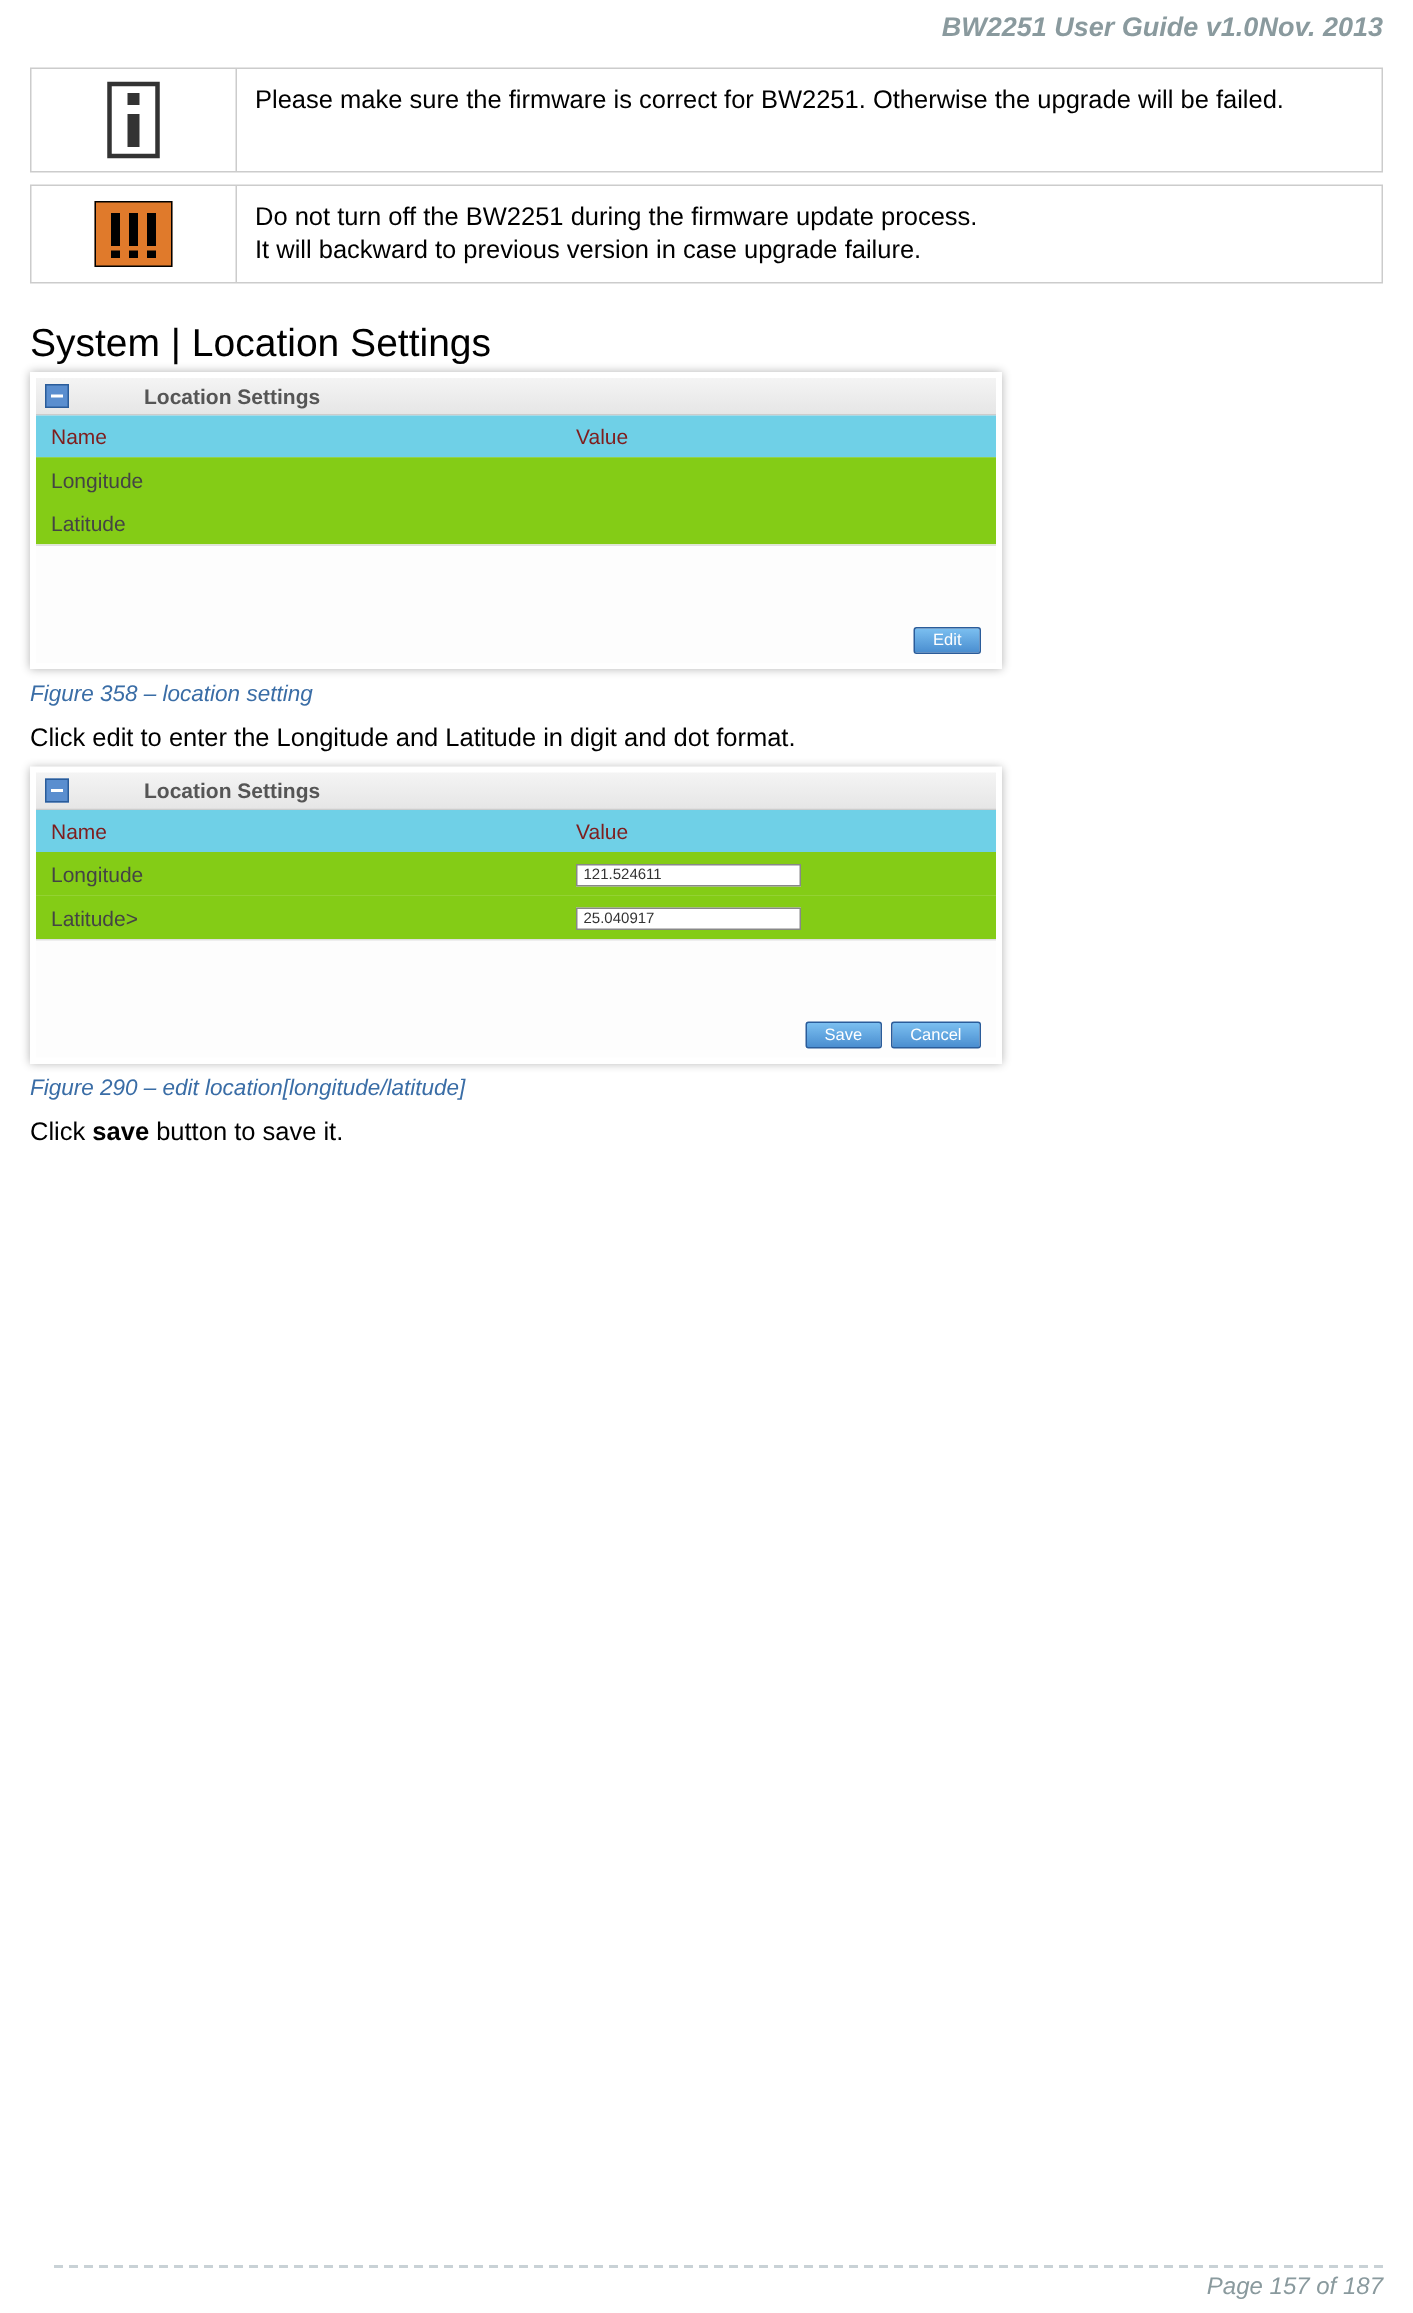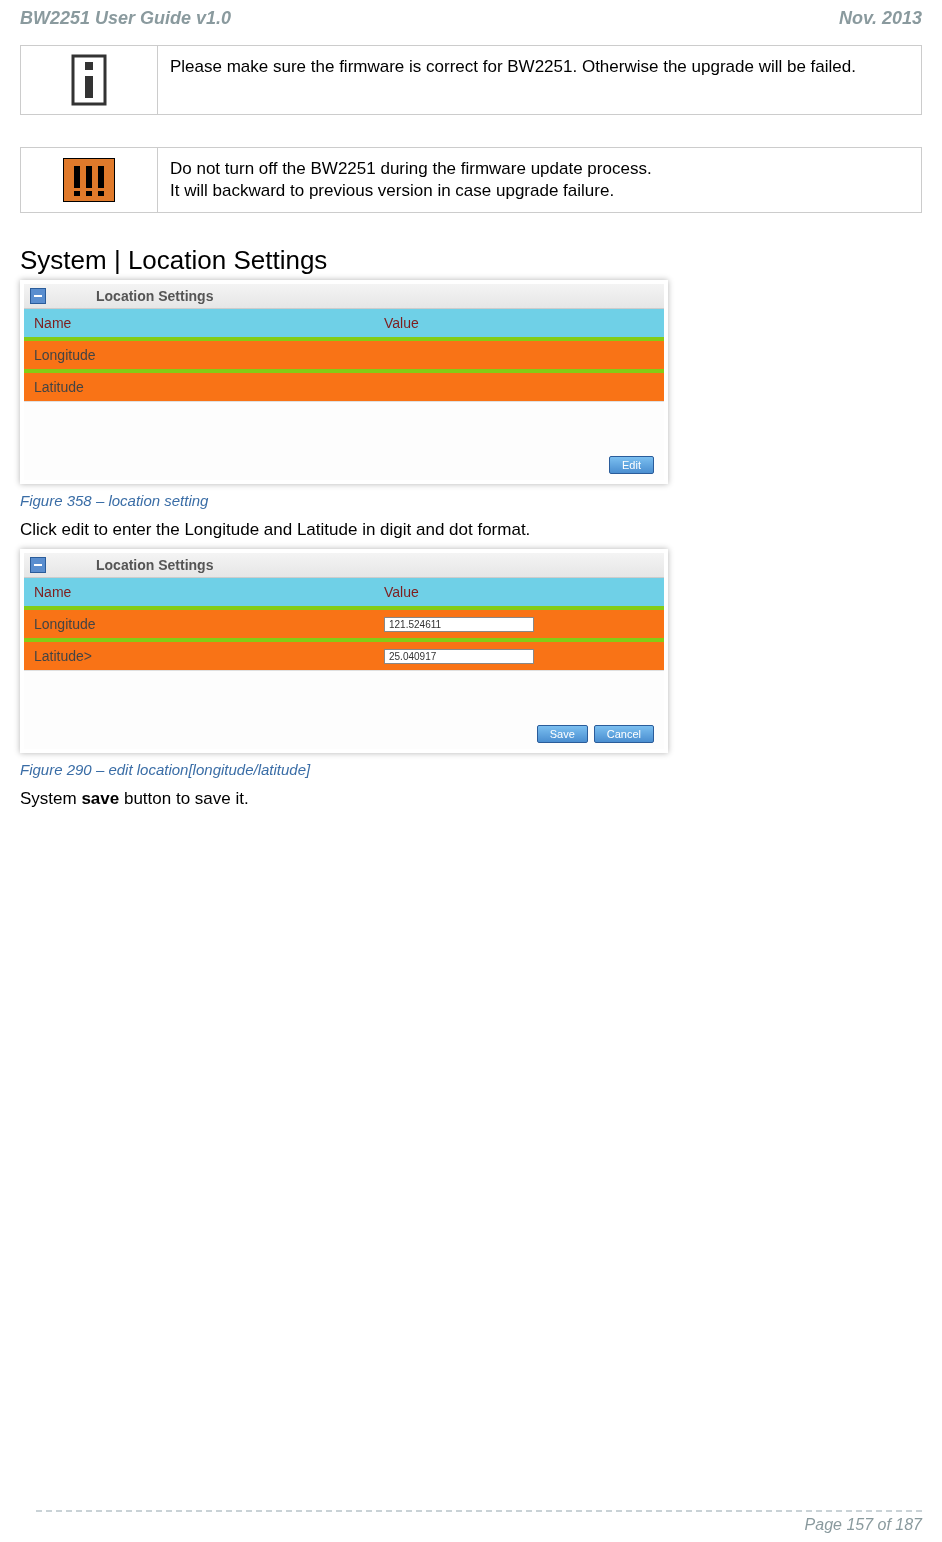--- a/index.html
+++ b/index.html
@@ -7,34 +7,34 @@
     font-family: Arial, Helvetica, sans-serif;
     font-size: 16px;
     color: #000;
     width: 942px;
     height: 1542px;
     box-sizing: border-box;
     position: relative;
   }
   .header {
     display: flex;
-    justify-content: space-between;
+    justify-content: flex-end;
     padding: 8px 20px 4px 20px;
     color: #8a9a9e;
     font-style: italic;
     font-weight: bold;
     font-size: 18px;
   }
   .content {
     padding: 12px 20px;
   }
   .callout-box {
     border: 1px solid #ccc;
     display: flex;
-    margin-bottom: 32px;
+    margin-bottom: 8px;
   }
   .callout-icon-cell {
     width: 120px;
     border-right: 1px solid #ccc;
     display: flex;
     align-items: center;
     justify-content: center;
     padding: 8px;
   }
   .callout-text-cell {
@@ -96,22 +96,22 @@
     background:#fff;
   }
   .ui-headrow {
     display: flex;
     background: #6fd0e7;
     color: #7f1d1d;
     font-size: 14px;
   }
   .ui-row {
     display: flex;
-    border-top: 4px solid #84cc16;
-    background: #f97316;
+    border-top: 1px solid #84cc16;
+    background: #84cc16;
   }
   .ui-cell-left {
     width: 55%;
     padding: 6px 10px;
   }
   .ui-cell-right {
     width: 45%;
     padding: 6px 10px;
     display:flex;
     align-items:center;
@@ -252,21 +252,21 @@
         </div>
     </div>
     <div class="ui-footer">
       <button class="ui-btn">Save</button>
       <button class="ui-btn">Cancel</button>
     </div>
   </div>
 
   <p class="caption">Figure 290 – edit location[longitude/latitude]</p>
   <p class="body-text">
-    <span>System </span><b>save</b><span> button to save it.</span>
+    <span>Click </span><b>save</b><span> button to save it.</span>
   </p>
 
 </div>
 
 <div class="footer">
   <hr class="footer-line">
   <div class="page-num">Page 157 of 187</div>
 </div>
 
 </body></html>

